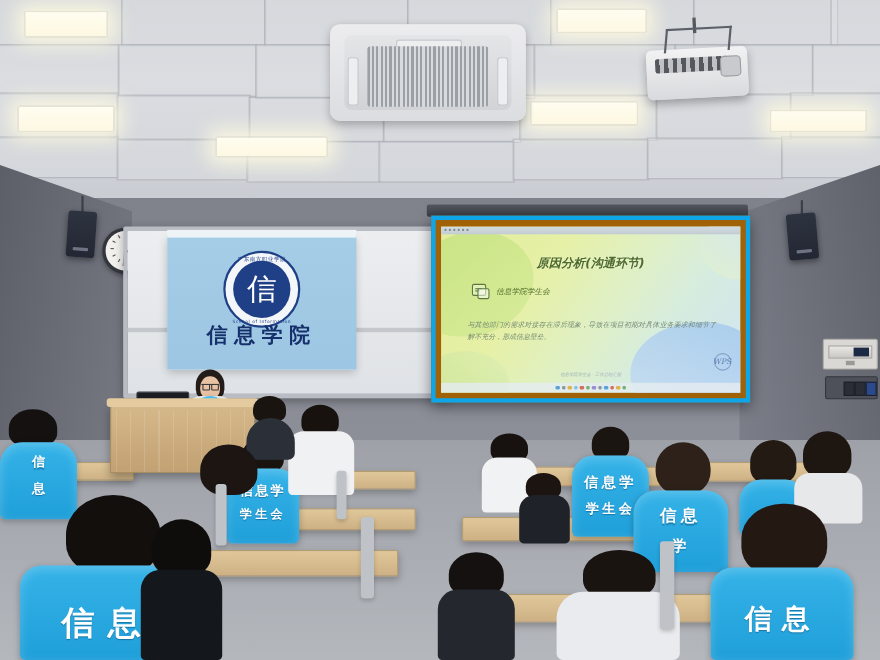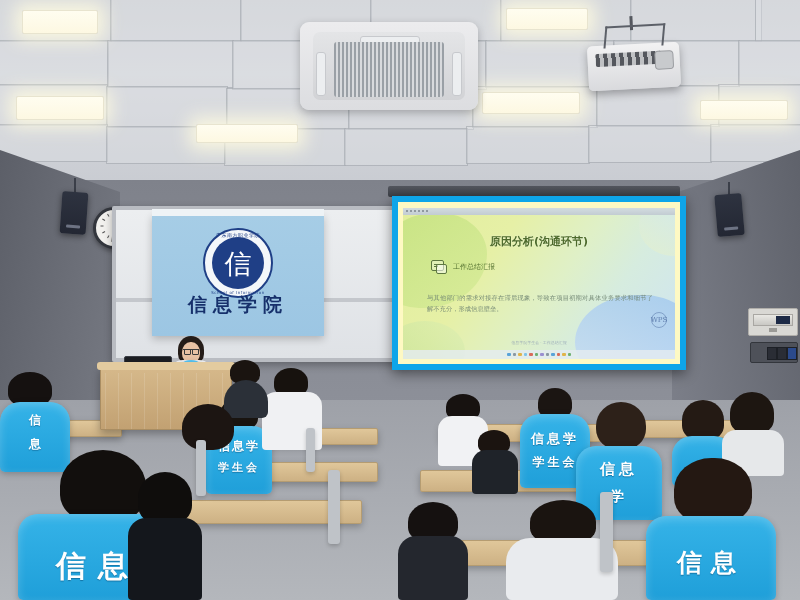--- a/index.html
+++ b/index.html
@@ -76,22 +76,22 @@
   #bannerlogo .ch{position:absolute;left:0;right:0;top:50%;transform:translateY(-50%);
     text-align:center;color:#fff;font-size:27px;font-family:"DejaVu Serif",serif;line-height:1;}
   #bannerlogo .arcTop,#bannerlogo .arcBot{position:absolute;left:0;right:0;text-align:center;
     color:#1f3f86;font-size:5px;letter-spacing:.5px;font-family:"DejaVu Sans",sans-serif;}
   #bannerlogo .arcTop{top:2px;}
   #bannerlogo .arcBot{bottom:1px;font-size:4px;}
   #bannertext{position:absolute;left:0;right:0;bottom:18px;text-align:center;
     color:#16306b;font-size:19px;letter-spacing:6px;font-family:"DejaVu Serif",serif;font-weight:bold;}
 
   
-  #screenframe{left:392px;top:196px;width:282px;height:162px;background:#fef9c3;
-    border:6px solid #0ea5e9;box-shadow:0 4px 12px rgba(0,0,0,.45);}
+  #screenframe{left:392px;top:196px;width:282px;height:162px;background:#a16207;
+    border:4px solid #0ea5e9;box-shadow:0 4px 12px rgba(0,0,0,.45);font-style:italic;}
   #screentop{left:388px;top:186px;width:292px;height:11px;background:linear-gradient(#53565e,#3a3d44);border-radius:2px;}
   #slide{position:absolute;left:5px;top:6px;right:5px;bottom:5px;overflow:hidden;
     background:linear-gradient(125deg,#e2ee9d 0%,#e6f0a6 32%,#dff0c7 55%,#d6ecdf 72%,#cfe4f2 100%);}
   #slide .chrome{position:absolute;left:0;top:0;right:0;height:7px;background:linear-gradient(#d3dce0,#c2ccd2);}
   #slide .chrome .dots{position:absolute;left:3px;top:2px;display:flex;gap:2px;}
   #slide .chrome .dots i{width:2px;height:2px;border-radius:50%;background:#7b858c;}
   #slide .blob1{position:absolute;left:-26px;top:5px;width:110px;height:95px;border-radius:55% 45% 60% 40%;
     background:linear-gradient(140deg,#bfe07a,#d4ea96);opacity:.75;}
   #slide .blob2{position:absolute;right:-20px;bottom:-26px;width:120px;height:90px;border-radius:55% 45% 50% 50%;
     background:linear-gradient(200deg,#9fc7ee,#c8dcf4);opacity:.8;}
@@ -104,21 +104,21 @@
     text-shadow:0 0 2px rgba(255,255,255,.55);}
   #bulletRow{position:absolute;left:28px;top:52px;display:flex;align-items:center;gap:7px;}
   #bulletIcon{width:15px;height:13px;position:relative;}
   #bulletIcon .b1{position:absolute;left:0;top:0;width:11px;height:9px;border:1.4px solid #5d7740;border-radius:2px;background:rgba(255,255,255,.35);}
   #bulletIcon .b1 i{position:absolute;left:2px;width:6px;height:1px;background:#5d7740;}
   #bulletIcon .b2{position:absolute;left:5px;top:4px;width:9px;height:8px;border:1.4px solid #5d7740;border-radius:2px;background:rgba(255,255,255,.55);}
   #bulletText{color:#53702f;font-size:7px;font-family:"DejaVu Sans",sans-serif;}
   #slideBody{position:absolute;left:24px;right:22px;top:84px;color:#6f8471;font-size:6.3px;
     line-height:1.75;font-family:"DejaVu Sans",sans-serif;text-align:justify;opacity:.92;}
   #slideFooter{position:absolute;left:0;right:0;bottom:14px;text-align:center;color:#8a9ab0;font-size:4px;opacity:.75;}
-  #slideWatermark{position:absolute;right:8px;bottom:31px;width:14px;height:14px;border-radius:50%;
+  #slideWatermark{position:absolute;right:8px;bottom:20px;width:14px;height:14px;border-radius:50%;
     border:1.2px solid rgba(90,120,170,.55);color:rgba(70,100,155,.75);font-size:7px;
     display:flex;align-items:center;justify-content:center;font-family:"DejaVu Serif",serif;margin-left:13px;}
   #taskbar{position:absolute;left:0;right:0;bottom:0;height:9px;background:rgba(228,236,240,.82);
     display:flex;align-items:center;justify-content:center;gap:2px;}
   #taskbar i{width:3.5px;height:3.5px;border-radius:1px;}
 
   
   #floor{left:0;top:400px;width:800px;height:200px;background:linear-gradient(#9ea1a8,#b4b7bc);}
   #wallbase{left:0;top:400px;width:800px;height:18px;background:linear-gradient(#6f727b,#878a92);}
   .desk{position:absolute;background:linear-gradient(#e0c79a,#cdb184);
@@ -294,21 +294,21 @@
       <div id="slideTitle">原因分析(沟通环节)</div>
 
       <div id="bulletRow">
         <div id="bulletIcon">
           <div class="b1">
               <i style="top:2.5px;"></i>
               <i style="top:5px;width:4px;"></i>
             </div>
           <div class="b2"></div>
         </div>
-        <div id="bulletText">工作总结汇报</div>
+        <div id="bulletText">信息学院学生会</div>
       </div>
 
       <div id="slideBody">与其他部门的需求对接存在滞后现象，导致在项目初期对具体业务要求和细节了解不充分，形成信息壁垒。</div>
 
       <div id="slideWatermark">WPS</div>
       <div id="slideFooter">信息学院学生会 · 工作总结汇报</div>
 
       <div id="taskbar">
         <i style="background:#5aa3d8;"></i>
           <i style="background:#8a98a2;"></i>

